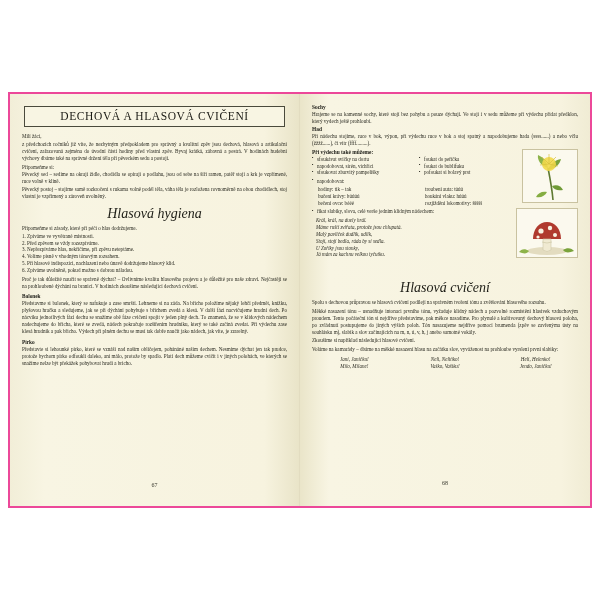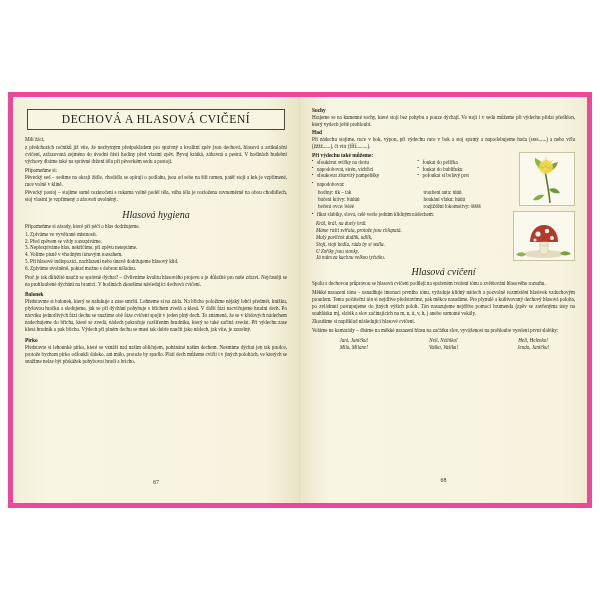--- a/index.html
+++ b/index.html
@@ -17,21 +17,21 @@
     background: #ffffff;
     overflow: hidden;
   }
   .book {
     position: absolute;
     left: 8px;
     top: 92px;
     width: 584px;
     height: 416px;
     background: #f4f0d8;
-    border: 5px solid #ec4899;
+    border: 2px solid #ec4899;
     box-sizing: border-box;
     display: flex;
   }
   .page {
     position: relative;
     width: 50%;
     box-sizing: border-box;
     padding: 10px 12px 18px 12px;
     background: #f6f2dd;
   }
@@ -64,21 +64,21 @@
   p.body {
     font-size: 5.1px;
     line-height: 1.38;
     text-align: justify;
     margin: 0 0 2.2px 0;
     color: #2b2b22;
   }
   p.body.tight { margin-bottom: 0.6px; }
   .sec-head {
     font-style: italic;
-    font-size: 10px;
+    font-size: 14px;
     text-align: center;
     margin: 6px 0 3px 0;
     color: #1d1d16;
     font-family: "Liberation Serif", serif;
   }
   .sub {
     font-weight: bold;
     font-size: 5.3px;
     margin: 3.5px 0 1px 0;
     color: #20201a;
@@ -306,21 +306,21 @@
         </ul>
         <div class="poem">
           <div>Král, král, na duely hrál.</div>
           <div>Máme ruští zvířata, protože jsou chlupatá.</div>
           <div>Malý pavlíček dudlík, udlík,</div>
           <div>Stojí, stojí bedla, ráda by si sedla.</div>
           <div>U Zoříky jsou stonky,</div>
           <div>Já mám za kachnu velkou tyčutku.</div>
         </div>
 
-        <div class="sec-head" style="margin-top:5px;">Hlasová cvičení</div>
+        <div class="sec-head" style="margin-top:22px;">Hlasová cvičení</div>
         <p class="run">Spolu s dechovou průpravou se hlasová cvičení podílejí na správném tvoření tónu a zvětšování hlasového rozsahu.</p>
         <p class="run">Měkké nasazení tónu – usnadňuje intonaci prvního tónu, vyžaduje klidný nádech a pozvolné rozmístění hlasivek vzduchovým proudem. Tento počáteční tón si nejdříve představíme, pak měkce nasadíme. Pro plynulé a kultivovaný dechový hlasová poloha, po zvládnutí postupujeme do jiných výších poloh. Tón nasazujeme nejdříve pomocí brumenda (zpěv se zavřenýma ústy na souhlásku m), slabik a slov začínajících na m, n, ú, v, h, j anebo samotné vokály.</p>
         <p class="run">Zkoušíme si například následující hlasové cvičení.</p>
         <p class="run">Voláme na kamarády – dbáme na měkké nasazení hlasu na začátku slov, vyváženost na prohloube vyrslení první slabiky:</p>
 
         <div class="rhymes">
           <div class="rc">
             <div>Jani, Janíčku!</div>
             <div>Milo, Milane!</div>
           </div>

